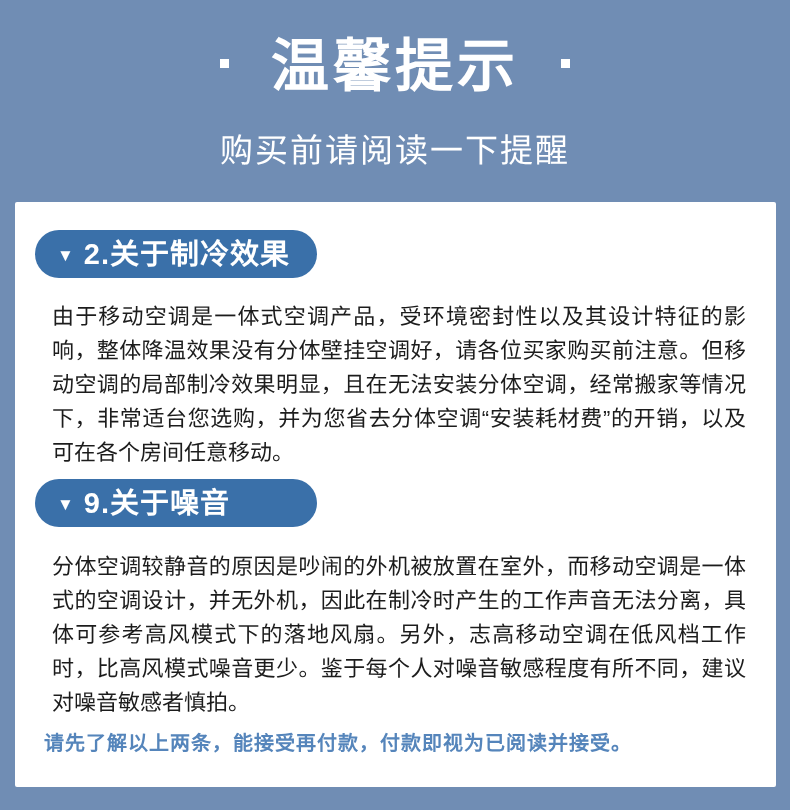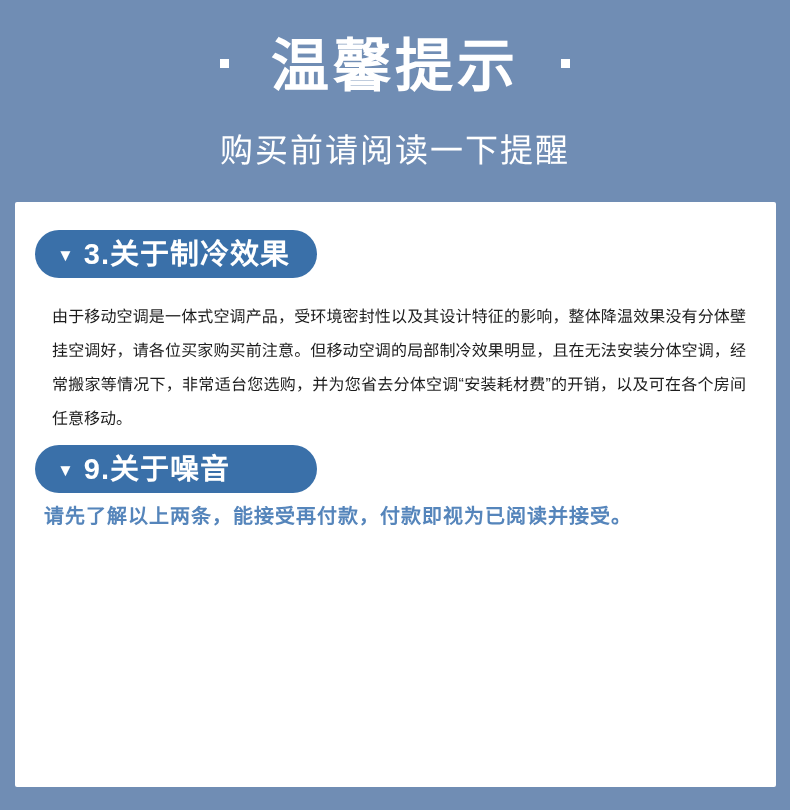--- a/index.html
+++ b/index.html
@@ -59,21 +59,21 @@
   .pill-1{margin-top:28px;}
   .pill-2{margin-top:9px;}
   .tri-icon{
     font-size:17px;line-height:1;margin-right:10px;margin-top:2px;
   }
   .pill-label{
     font-size:29px;font-weight:bold;letter-spacing:1px;line-height:1;
   }
   .section-body{
     margin:22px 30px 0 37px;
-    font-size:16px;line-height:34px;
+    font-size:22px;line-height:34px;
     color:var(--body-text);
     text-align:justify;
   }
   .body-2{margin-top:23px;}
   .footer-note{
     margin:5px 14px 0 29px;
     font-size:20px;line-height:36px;font-weight:bold;
     color:var(--footer-text);
     letter-spacing:1px;
   }
@@ -89,26 +89,27 @@
       <h1 class="page-title">温馨提示</h1>
       <span class="title-dot"></span>
     </div>
     <div class="page-subtitle">购买前请阅读一下提醒</div>
   </div>
 
   <div class="card">
 
     <div class="section-pill pill-1">
       <span class="tri-icon">▼</span>
-      <span class="pill-label">3.关于制冷效果</span>
+      <span class="pill-label">2.关于制冷效果</span>
     </div>
     <p class="section-body body-1">由于移动空调是一体式空调产品，受环境密封性以及其设计特征的影响，整体降温效果没有分体壁挂空调好，请各位买家购买前注意。但移动空调的局部制冷效果明显，且在无法安装分体空调，经常搬家等情况下，非常适台您选购，并为您省去分体空调“安装耗材费”的开销，以及可在各个房间任意移动。</p>
 
     <div class="section-pill pill-2">
       <span class="tri-icon">▼</span>
       <span class="pill-label">9.关于噪音</span>
     </div>
+    <p class="section-body body-2">分体空调较静音的原因是吵闹的外机被放置在室外，而移动空调是一体式的空调设计，并无外机，因此在制冷时产生的工作声音无法分离，具体可参考高风模式下的落地风扇。另外，志高移动空调在低风档工作时，比高风模式噪音更少。鉴于每个人对噪音敏感程度有所不同，建议对噪音敏感者慎拍。</p>
 
     <p class="footer-note">请先了解以上两条，能接受再付款，付款即视为已阅读并接受。</p>
 
   </div>
 
 </div>
 
 </body></html>

